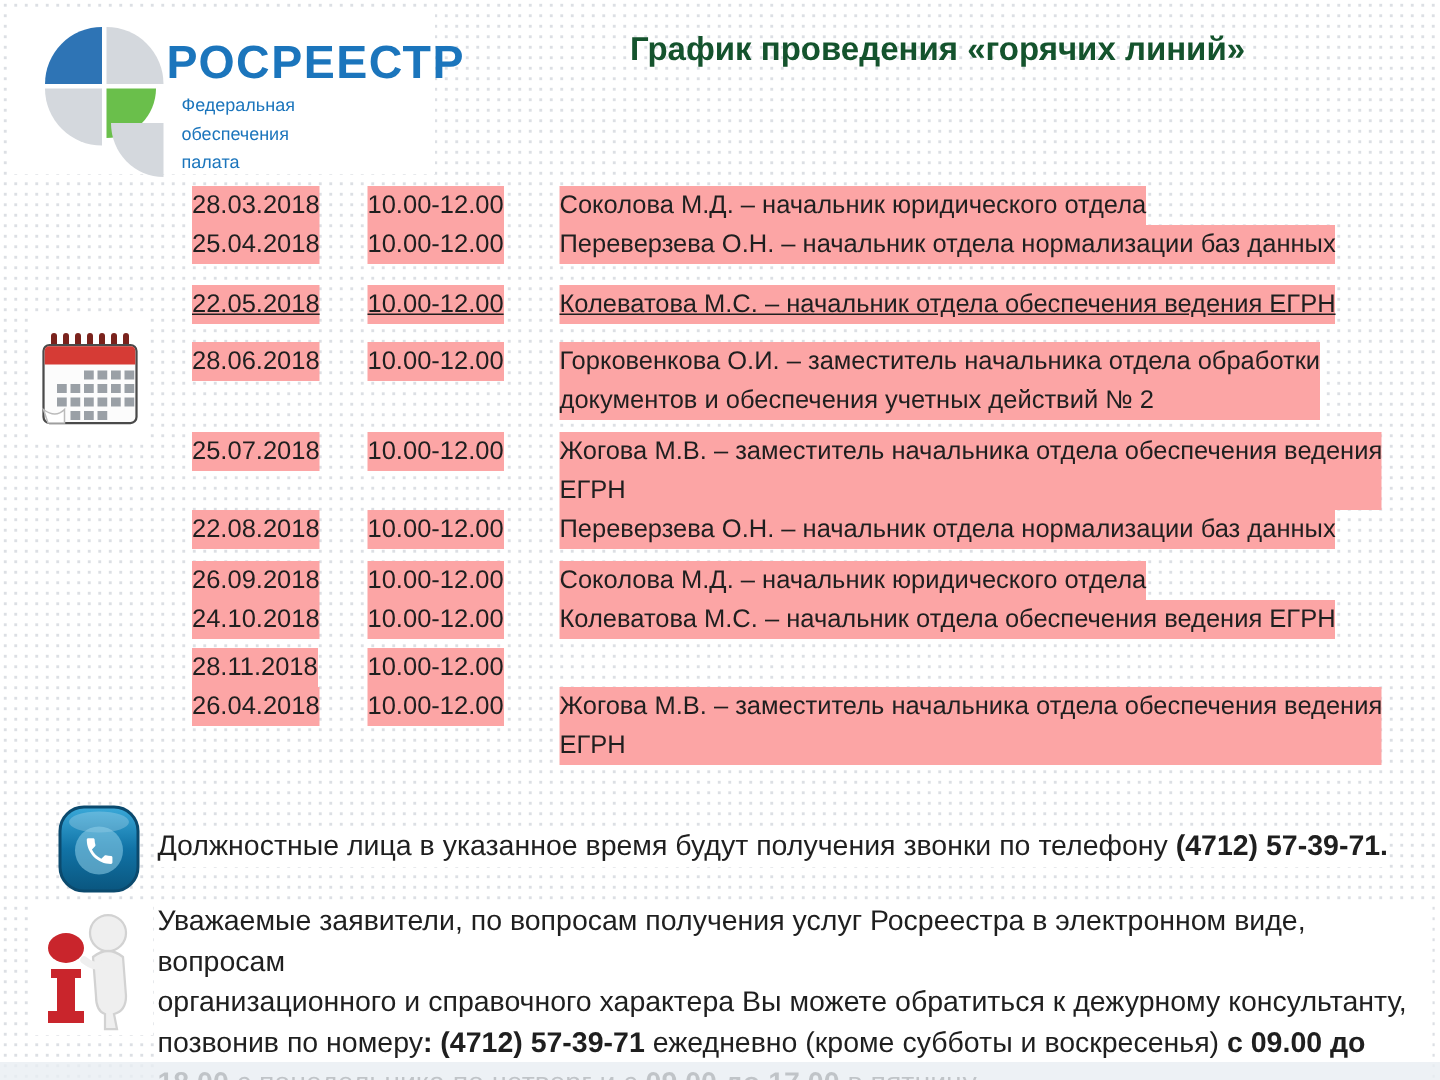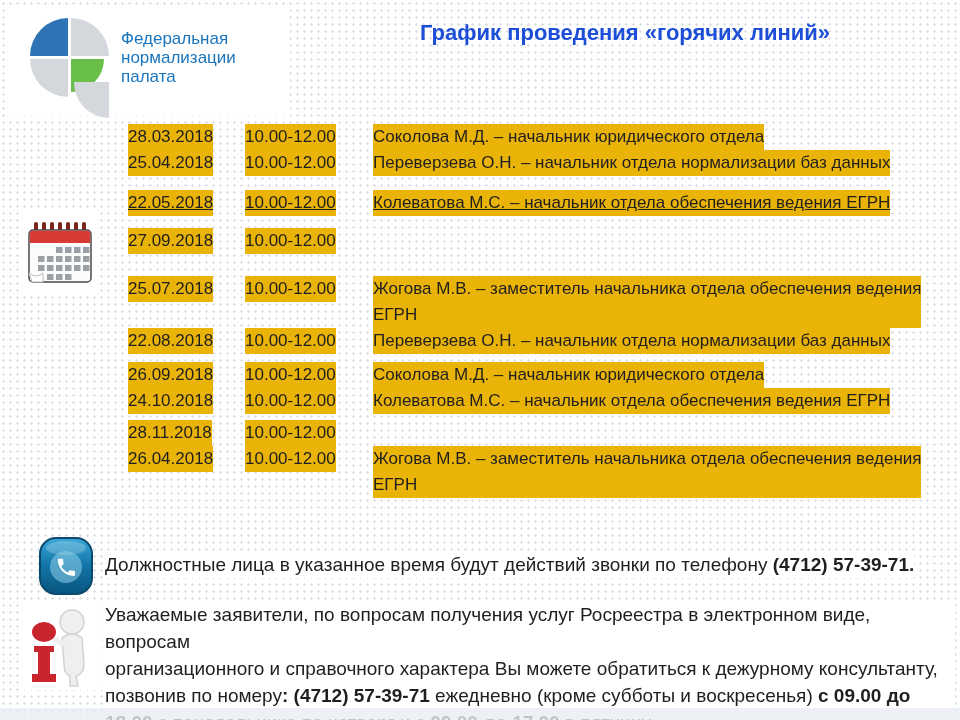--- a/index.html
+++ b/index.html
@@ -13,29 +13,29 @@
   .logo-box{position:absolute;left:8px;top:8px;width:282px;height:108px;background:#ffffff;}
   .logo-mark{position:absolute;left:14px;top:2px;width:96px;height:112px;}
   .q{position:absolute;}
   .q-tl{left:8px;top:8px;width:38px;height:38px;background:#2e74b5;border-radius:100% 0 0 0;}
   .q-tr{left:49px;top:8px;width:38px;height:38px;background:#d4d8dd;border-radius:0 100% 0 0;}
   .q-bl{left:8px;top:49px;width:38px;height:38px;background:#d4d8dd;border-radius:0 0 0 100%;}
   .q-gr{left:49px;top:49px;width:33px;height:33px;background:#6abf4b;border-radius:0 0 100% 0;}
   .q-tail{left:52px;top:72px;width:35px;height:36px;background:#d4d8dd;border-radius:0 0 0 100%;}
   .logo-text{position:absolute;left:103px;top:18px;width:190px;}
   .brand{font-size:31px;font-weight:bold;color:#1b75bc;letter-spacing:1px;line-height:32px;}
-  .logo-sub{margin-top:3px;margin-left:10px;font-size:17px;line-height:19px;color:#1b75bc;}
+  .logo-sub{margin-top:3px;margin-left:10px;font-size:12px;line-height:19px;color:#1b75bc;}
   .title-block{position:absolute;left:300px;top:16px;width:650px;text-align:center;}
-  .title-line{font-size:22px;font-weight:bold;color:#1d4ed8;line-height:33px;white-space:nowrap;}
+  .title-line{font-size:22px;font-weight:bold;color:#14532d;line-height:33px;white-space:nowrap;}
   .schedule{position:absolute;left:128px;top:124px;width:812px;}
   .row{display:grid;grid-template-columns:117px 128px 1fr;align-items:start;}
-  .cell{font-size:17px;line-height:26px;background:#eab308;justify-self:start;white-space:pre-line;}
+  .cell{font-size:17px;line-height:26px;background:#fca5a5;justify-self:start;white-space:pre-line;}
   .row:nth-child(3){margin-top:14px;text-decoration:underline;}
   .row:nth-child(4){margin-top:12px;}
-  .row:nth-child(5){margin-top:22px;}
+  .row:nth-child(5){margin-top:8px;}
   .row:nth-child(7){margin-top:8px;}
   .row:nth-child(9){margin-top:6px;}
   .cal-box{position:absolute;left:22px;top:212px;width:78px;height:84px;background:#ffffff;display:flex;align-items:center;justify-content:center;}
   .phone-iconwrap{position:absolute;left:38px;top:536px;width:56px;height:60px;}
   .info-box{position:absolute;left:20px;top:602px;width:82px;height:88px;background:#ffffff;}
   .note{position:absolute;left:105px;font-size:19px;line-height:27px;background:#ffffff;width:fit-content;max-width:850px;white-space:pre-line;}
   .note b{font-weight:bold;text-align:center;}
   #phone-note{top:551px;}
   #info-note{top:601px;}
   .footer-band{position:absolute;left:0;bottom:0;width:960px;height:12px;background:#e9edf3;opacity:.8;}
@@ -45,23 +45,24 @@
 
 <div class="logo-box">
   <div class="logo-mark">
     <div class="q q-tl"></div>
     <div class="q q-tr"></div>
     <div class="q q-bl"></div>
     <div class="q q-gr"></div>
     <div class="q q-tail"></div>
   </div>
   <div class="logo-text">
+    <div class="brand">РОСРЕЕСТР</div>
     <div class="logo-sub">
       <div>Федеральная</div>
-      <div>нормализации</div>
+      <div>обеспечения</div>
       <div>палата</div>
     </div>
   </div>
 </div>
 
 <div class="title-block">
   <div class="title-line">График проведения «горячих линий»</div>
 </div>
 
 <div class="cal-box">
@@ -112,22 +113,24 @@
       <div class="cell date">25.04.2018</div>
       <div class="cell time">10.00-12.00</div>
       <div class="cell person">Переверзева О.Н. – начальник отдела нормализации баз данных</div>
     </div>
     <div class="row">
       <div class="cell date">22.05.2018</div>
       <div class="cell time">10.00-12.00</div>
       <div class="cell person">Колеватова М.С. – начальник отдела обеспечения ведения ЕГРН</div>
     </div>
     <div class="row">
-      <div class="cell date">27.09.2018</div>
+      <div class="cell date">28.06.2018</div>
       <div class="cell time">10.00-12.00</div>
+      <div class="cell person">Горковенкова О.И. – заместитель начальника отдела обработки
+документов  и обеспечения учетных действий № 2</div>
     </div>
     <div class="row">
       <div class="cell date">25.07.2018</div>
       <div class="cell time">10.00-12.00</div>
       <div class="cell person">Жогова М.В. – заместитель начальника отдела  обеспечения ведения
 ЕГРН</div>
     </div>
     <div class="row">
       <div class="cell date">22.08.2018</div>
       <div class="cell time">10.00-12.00</div>
@@ -164,21 +167,21 @@
         <stop offset="1" stop-color="#0a567f"></stop>
       </linearGradient>
     </defs>
     <rect x="2" y="2" width="52" height="56" rx="16" fill="url(#pg)" stroke="#0b4a6e" stroke-width="2"></rect>
     <ellipse cx="28" cy="12" rx="20" ry="7" fill="#ffffff" opacity="0.22"></ellipse>
     <circle cx="28" cy="31" r="16" fill="#8fd0ea" opacity="0.55"></circle>
     <path transform="translate(17,20) scale(0.95)" fill="#ffffff" d="M6.62 10.79c1.44 2.83 3.76 5.14 6.59 6.59l2.2-2.2c.27-.27.67-.36 1.02-.24 1.12.37 2.33.57 3.57.57.55 0 1 .45 1 1V20c0 .55-.45 1-1 1-9.39 0-17-7.61-17-17 0-.55.45-1 1-1h3.5c.55 0 1 .45 1 1 0 1.25.2 2.45.57 3.57.11.35.03.74-.25 1.02l-2.2 2.2z"></path>
   </svg>
 </div>
 
-<div class="note" id="phone-note"><span>Должностные лица в указанное время будут действий звонки по телефону </span><b>(4712) 57-39-71</b><b>.</b></div>
+<div class="note" id="phone-note"><span>Должностные лица в указанное время будут получения звонки по телефону </span><b>(4712) 57-39-71</b><b>.</b></div>
 
 <div class="info-box">
   <svg width="82" height="88" viewBox="0 0 82 88">
     <circle cx="52" cy="20" r="12" fill="#efefef" stroke="#d2d2d2" stroke-width="1.5"></circle>
     <path d="M42 36 Q52 28 62 36 L64 62 Q64 72 56 74 L58 84 L50 84 L50 74 Q44 72 44 62 Z" fill="#efefef" stroke="#d2d2d2" stroke-width="1.5"></path>
     <ellipse cx="24" cy="30" rx="12" ry="10" fill="#c9252c"></ellipse>
     <path d="M14 44 L34 44 L34 50 L30 50 L30 72 L36 72 L36 80 L12 80 L12 72 L18 72 L18 50 L14 50 Z" fill="#c9252c"></path>
     <path d="M36 38 Q44 44 46 40" stroke="#efefef" stroke-width="5" fill="none" stroke-linecap="round"></path>
   </svg>
 </div>

